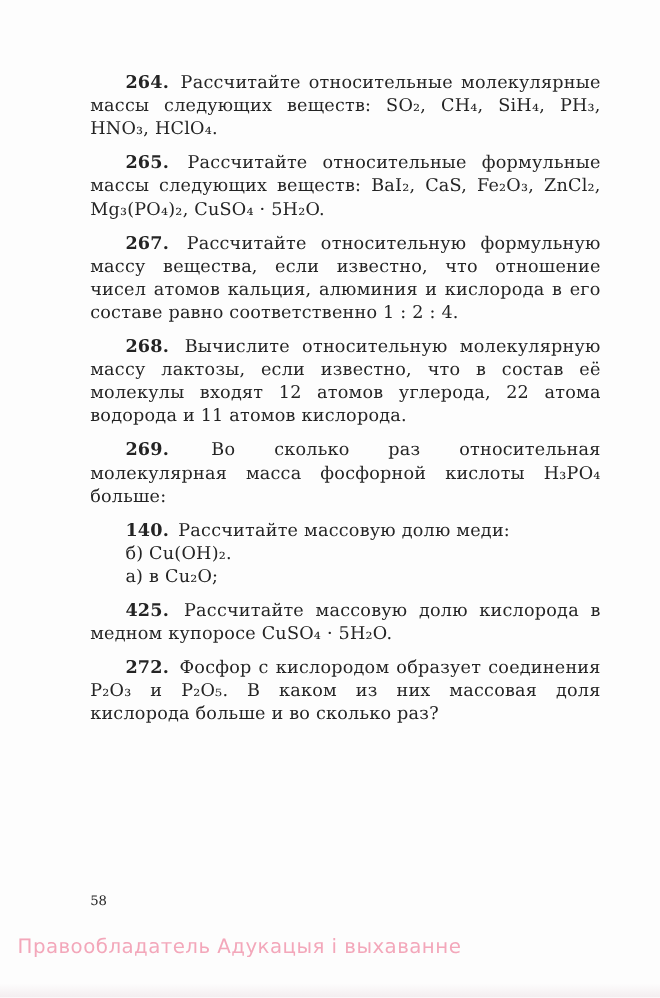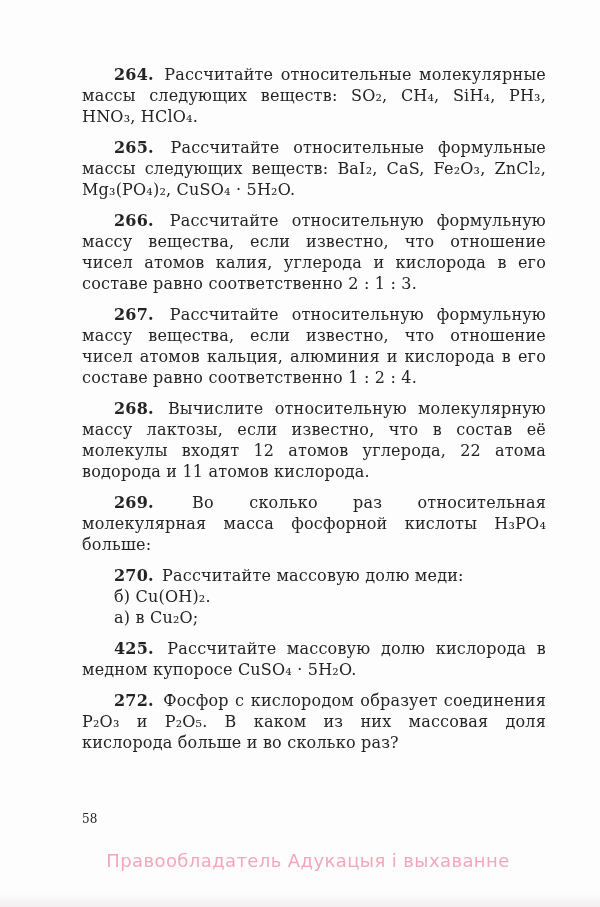--- a/index.html
+++ b/index.html
@@ -47,21 +47,21 @@
     left: 82px;
     top: 812px;
     font-size: 12px;
     color: var(--text-color, #242424);
   }
   .watermark {
     position: absolute;
     left: 16px;
     right: 0;
     top: 850px;
-    text-align: center;
+    text-align: left;
     font-family: "DejaVu Sans", "Liberation Sans", sans-serif;
     font-size: 18px;
     letter-spacing: 0.4px;
     color: var(--watermark-color, #f3a7ba);
   }
   .scan-edge {
     position: absolute;
     left: 0;
     right: 0;
     bottom: 0;
@@ -76,38 +76,35 @@
 
   <main class="content">
     <section class="problem">
       <p class="ptext"><strong class="pnum">264.</strong><span class="ptxt"> Рассчитайте относительные молекулярные массы следующих веществ: SO₂, CH₄, SiH₄, PH₃, HNO₃, HClO₄.</span></p>
     </section>
 
     <section class="problem">
       <p class="ptext"><strong class="pnum">265.</strong><span class="ptxt"> Рассчитайте относительные формульные массы следующих веществ: BaI₂, CaS, Fe₂O₃, ZnCl₂, Mg₃(PO₄)₂, CuSO₄ · 5H₂O.</span></p>
     </section>
 
-    <section class="problem">
-      <p class="ptext"><strong class="pnum">266.</strong><span class="ptxt"> Рассчитайте относительную формульную массу вещества, если известно, что отношение чисел атомов калия, углерода и кислорода в его составе равно соответственно 2 : 1 : 3.</span></p>
-    </section>
 
     <section class="problem">
       <p class="ptext"><strong class="pnum">267.</strong><span class="ptxt"> Рассчитайте относительную формульную массу вещества, если известно, что отношение чисел атомов кальция, алюминия и кислорода в его составе равно соответственно 1 : 2 : 4.</span></p>
     </section>
 
     <section class="problem">
       <p class="ptext"><strong class="pnum">268.</strong><span class="ptxt"> Вычислите относительную молекулярную массу лактозы, если известно, что в состав её молекулы входят 12 атомов углерода, 22 атома водорода и 11 атомов кислорода.</span></p>
     </section>
 
     <section class="problem">
       <p class="ptext"><strong class="pnum">269.</strong><span class="ptxt"> Во сколько раз относительная молекулярная масса фосфорной кислоты H₃PO₄ больше:</span></p>
       </section>
 
     <section class="problem">
-      <p class="ptext"><strong class="pnum">270.</strong><span class="ptxt"> Рассчитайте массовую долю меди:</span></p>
+      <p class="ptext"><strong class="pnum">140.</strong><span class="ptxt"> Рассчитайте массовую долю меди:</span></p>
     <p class="subitem">б) Cu(OH)₂.</p>
         <p class="subitem">а) в Cu₂O;</p>
       </section>
 
     <section class="problem">
       <p class="ptext"><strong class="pnum">425.</strong><span class="ptxt"> Рассчитайте массовую долю кислорода в медном купоросе CuSO₄ · 5H₂O.</span></p>
     </section>
 
     <section class="problem">
       <p class="ptext"><strong class="pnum">272.</strong><span class="ptxt"> Фосфор с кислородом образует соединения P₂O₃ и P₂O₅. В каком из них массовая доля кислорода больше и во сколько раз?</span></p>

